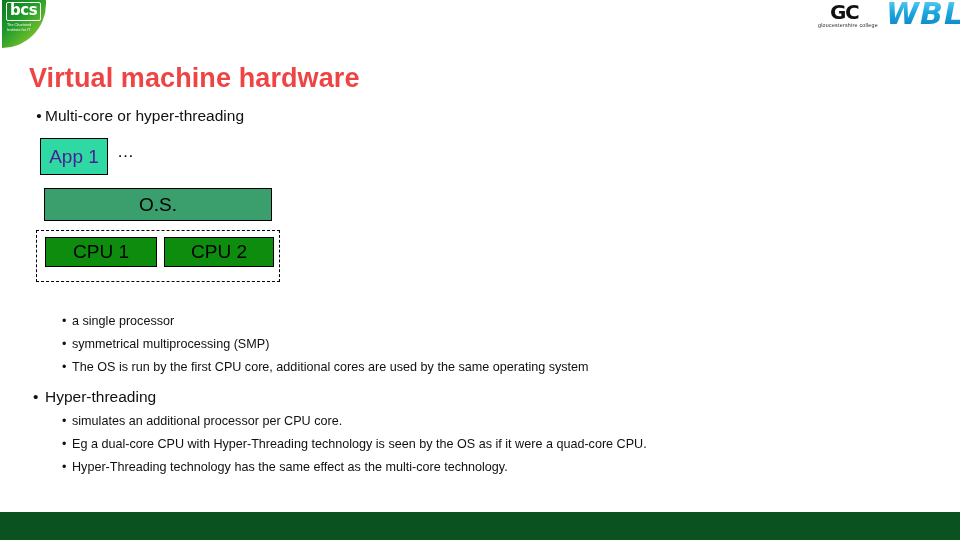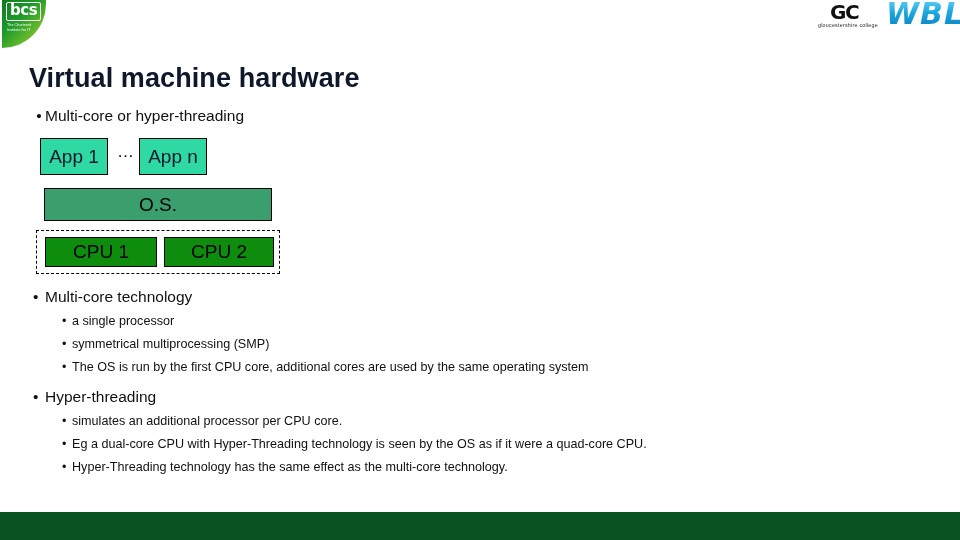--- a/index.html
+++ b/index.html
@@ -115,21 +115,21 @@
     text-shadow: 0 0 0 rgba(0,0,0,0);
   }
 
   
   .page-title {
     position: absolute;
     left: 29px;
     top: 62px;
     font-size: 27px;
     font-weight: bold;
-    color: #0f172a;
+    color: #ef4444;
     letter-spacing: 0.1px;
     line-height: 32px;
     white-space: nowrap;
   }
 
   
   .bullet-l1 {
     position: absolute;
     left: 33px;
     font-size: 15.5px;
@@ -167,21 +167,21 @@
   .app-box {
     background: #2fd9a4;
     border: 1.6px solid #000000;
     width: 68px;
     height: 37px;
     display: flex;
     align-items: center;
     justify-content: center;
     font-family: "Liberation Sans", sans-serif;
     font-size: 19px;
-    color: #0f172a;
+    color: #4c1d95;
     box-sizing: border-box;
   }
   .app-gap { width: 5px; }
   .ellipsis {
     font-size: 17px;
     color: #000000;
     padding: 0 4px 9px 4px;
     letter-spacing: 1px;
   }
   .os-box {
@@ -197,21 +197,21 @@
     align-items: center;
     justify-content: center;
     font-size: 19px;
     color: #000000;
   }
   .cpu-group {
     position: absolute;
     left: -4px;
     top: 92px;
     width: 244px;
-    height: 44px;
+    height: 52px;
     border: 1.7px dashed #000000;
     box-sizing: border-box;
   }
   .cpu-box {
     position: absolute;
     top: 6px;
     height: 30px;
     background: #0e8c0e;
     border: 1.4px solid #000000;
     box-sizing: border-box;
@@ -259,34 +259,30 @@
   <div class="bullet-l1" style="top:106px;text-align:center;">
     <span class="dot">•</span><span>Multi-core or hyper-threading</span>
   </div>
 
   <div class="diagram">
 
     <div class="app-row">
       <div class="app-box">App 1</div>
       <div class="app-gap"></div>
       <div class="ellipsis">…</div>
-      <div class="app-box">App n</div>
     </div>
 
     <div class="os-box">O.S.</div>
 
     <div class="cpu-group">
       <div class="cpu-box one">CPU 1</div>
       <div class="cpu-box two">CPU 2</div>
     </div>
   </div>
 
-  <div class="bullet-l1" style="top:287px;">
-    <span class="dot">•</span><span>Multi-core technology</span>
-  </div>
 
   <div class="bullet-l2" style="top:313px;">
     <span class="dot">•</span><span>a single processor</span>
   </div>
 
   <div class="bullet-l2" style="top:336px;">
     <span class="dot">•</span><span>symmetrical multiprocessing (SMP)</span>
   </div>
 
   <div class="bullet-l2" style="top:359px;">

